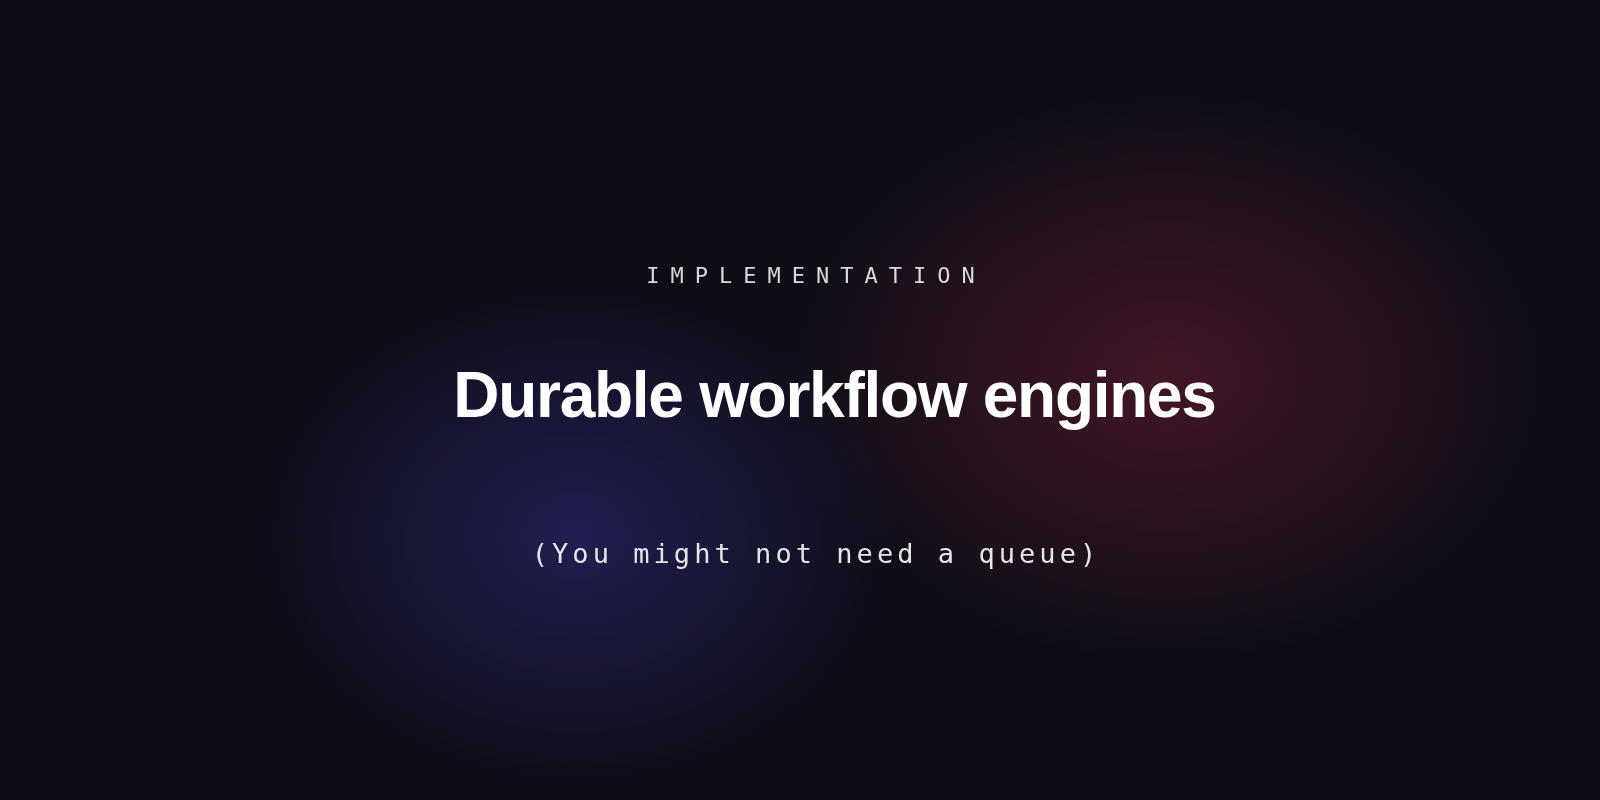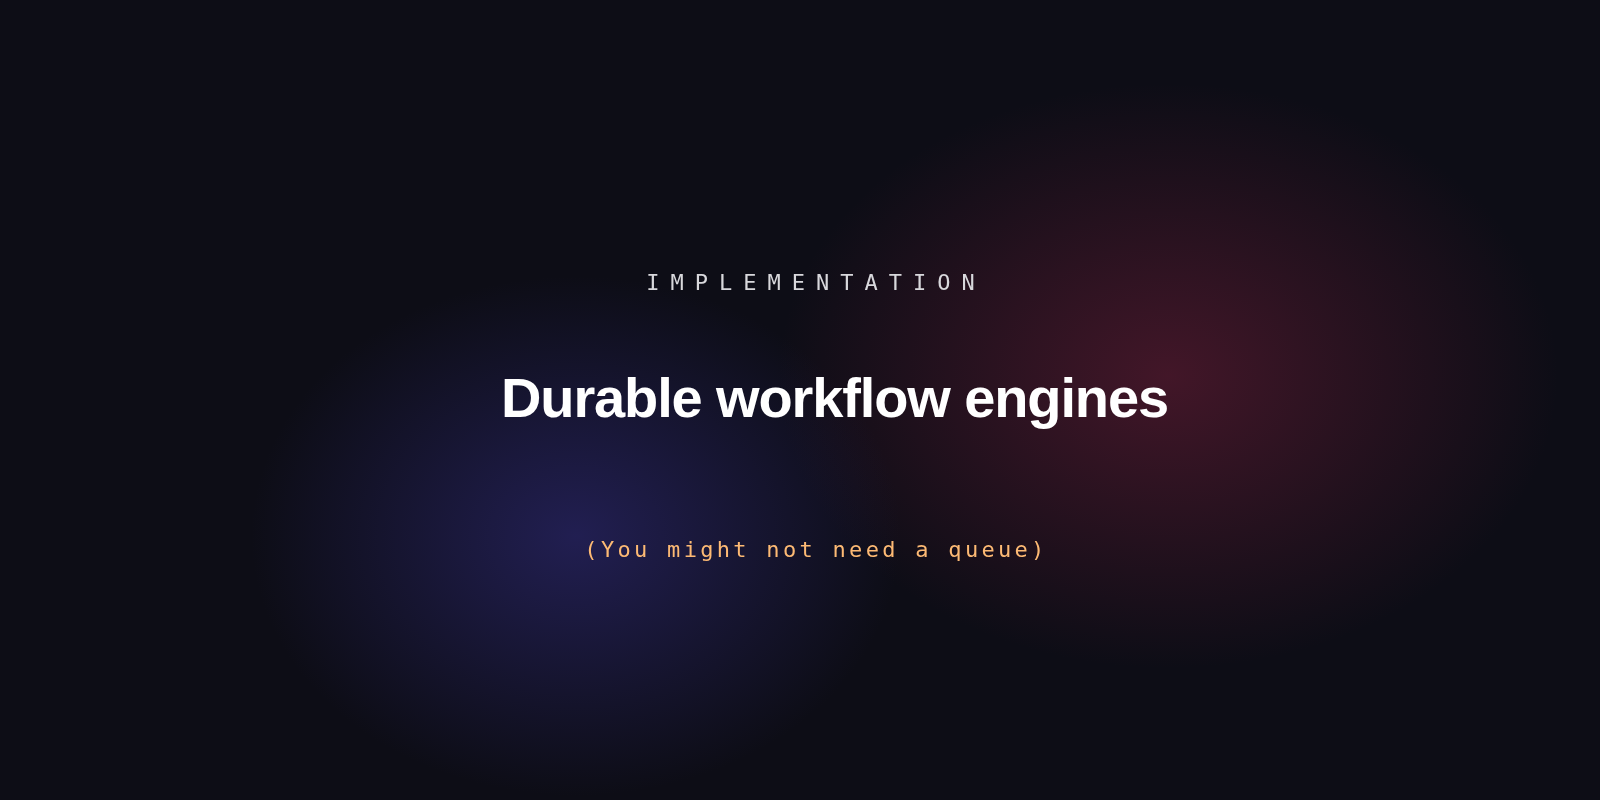--- a/index.html
+++ b/index.html
@@ -41,34 +41,34 @@
     .eyebrow {
       font-family: 'SF Mono', 'Menlo', 'Monaco', 'Consolas', monospace;
       font-size: 22px;
       font-weight: 500;
       letter-spacing: 0.5em;
       color: #d8d8dc;
       text-transform: uppercase;
     }
     
     .title {
-      font-size: 56px;
+      font-size: 64px;
       font-weight: 700;
       color: #ffffff;
       letter-spacing: -0.02em;
       line-height: 1.1;
       margin-left: 37px;
     }
     
     .subtitle {
       font-family: 'SF Mono', 'Menlo', 'Monaco', 'Consolas', monospace;
-      font-size: 22px;
+      font-size: 27px;
       font-weight: 400;
       letter-spacing: 0.15em;
-      color: #fdba74;
+      color: #e5e5e5;
       margin-top: 36px;
     }
   </style>
 </head>
 <body>
 
 <div class="bg-gradient"></div>
 
 <div class="content">
   <div class="eyebrow">IMPLEMENTATION</div>

